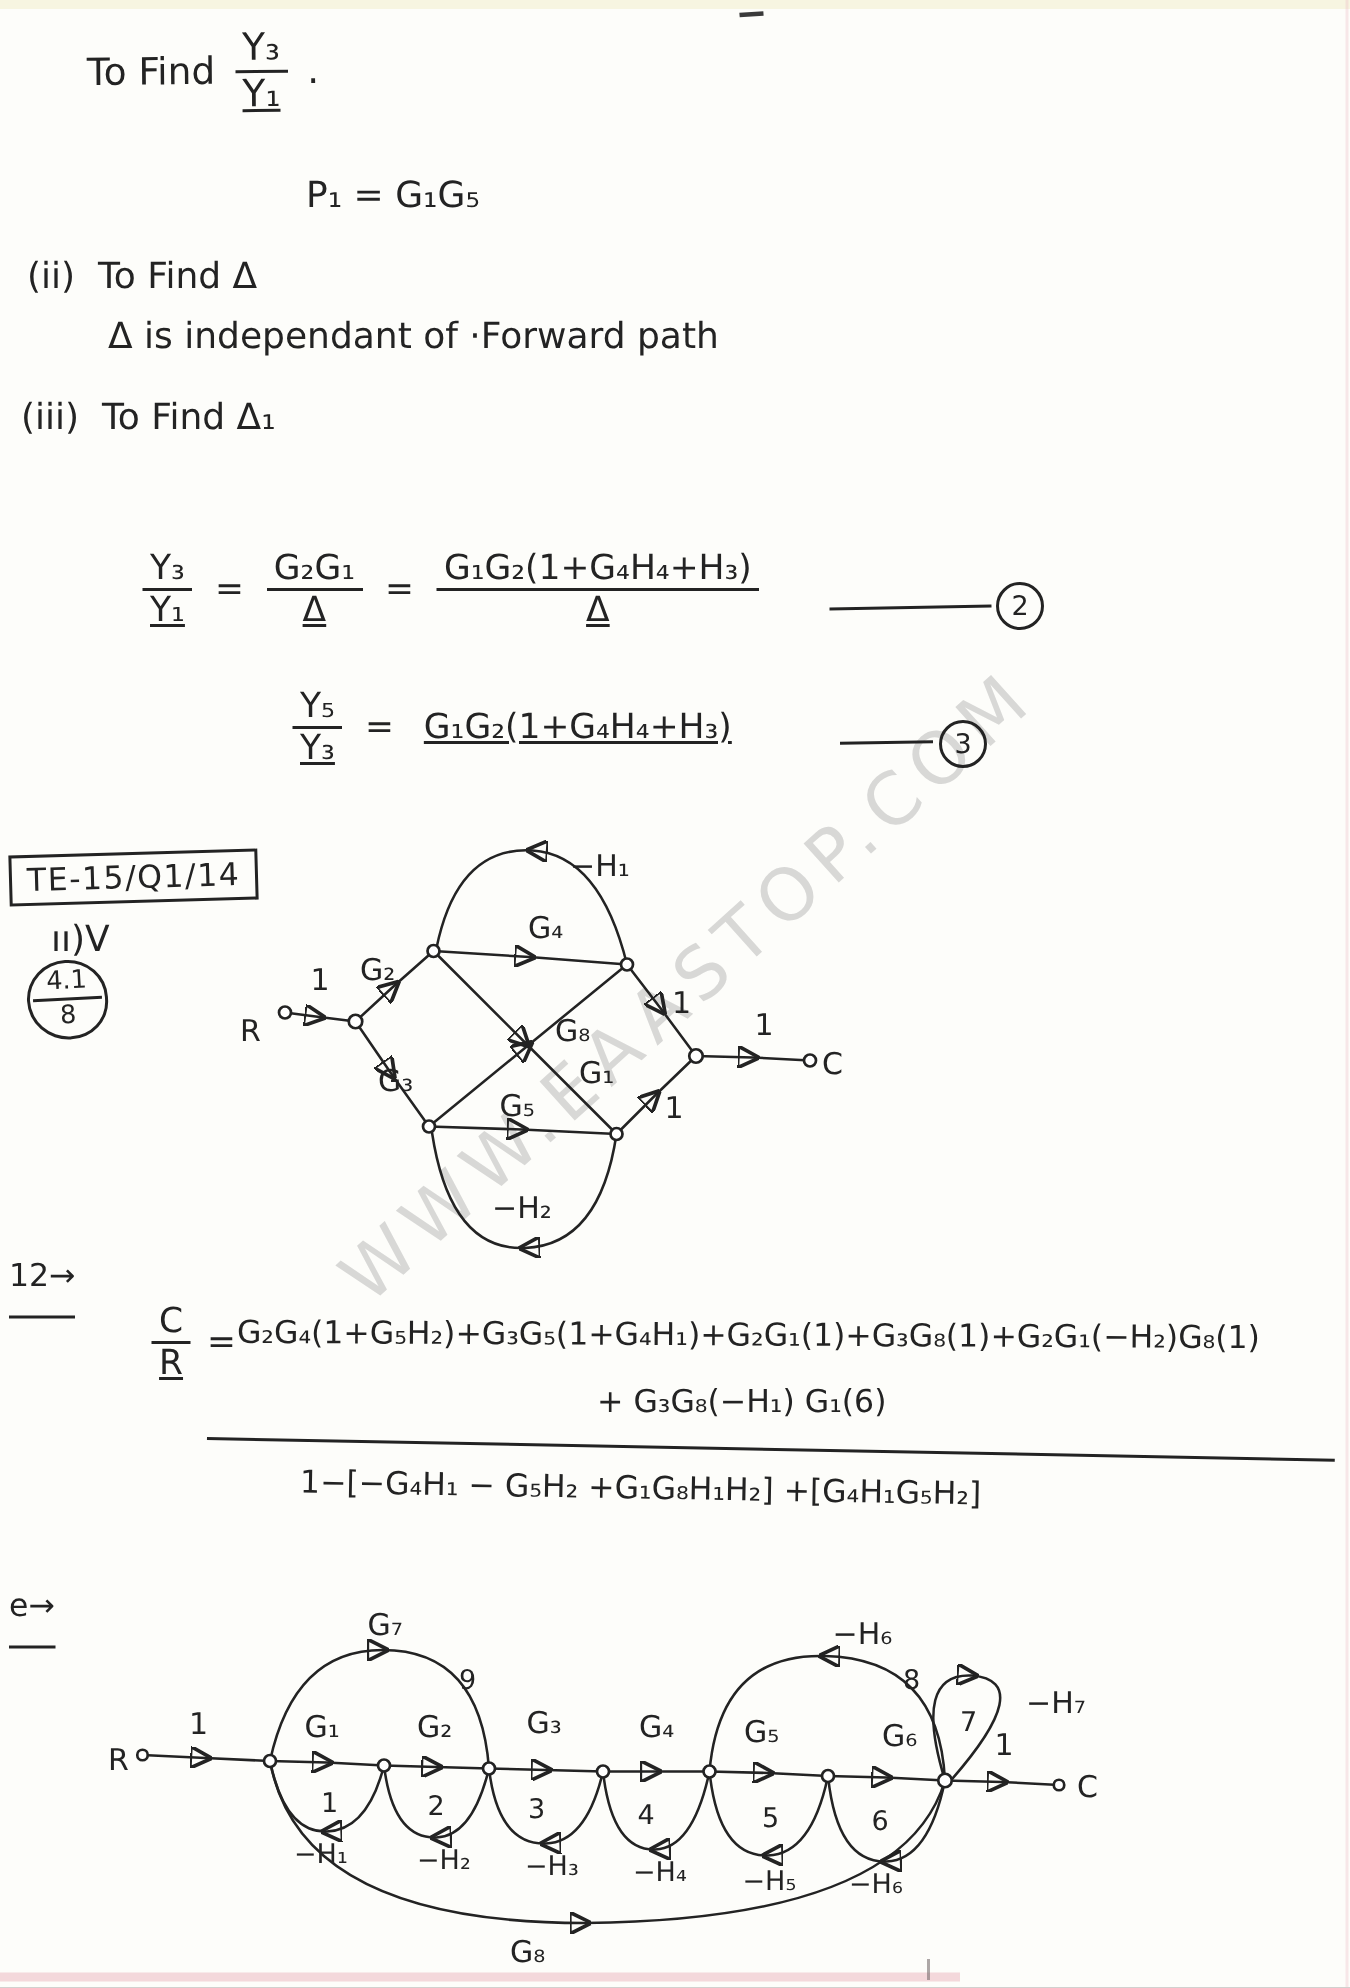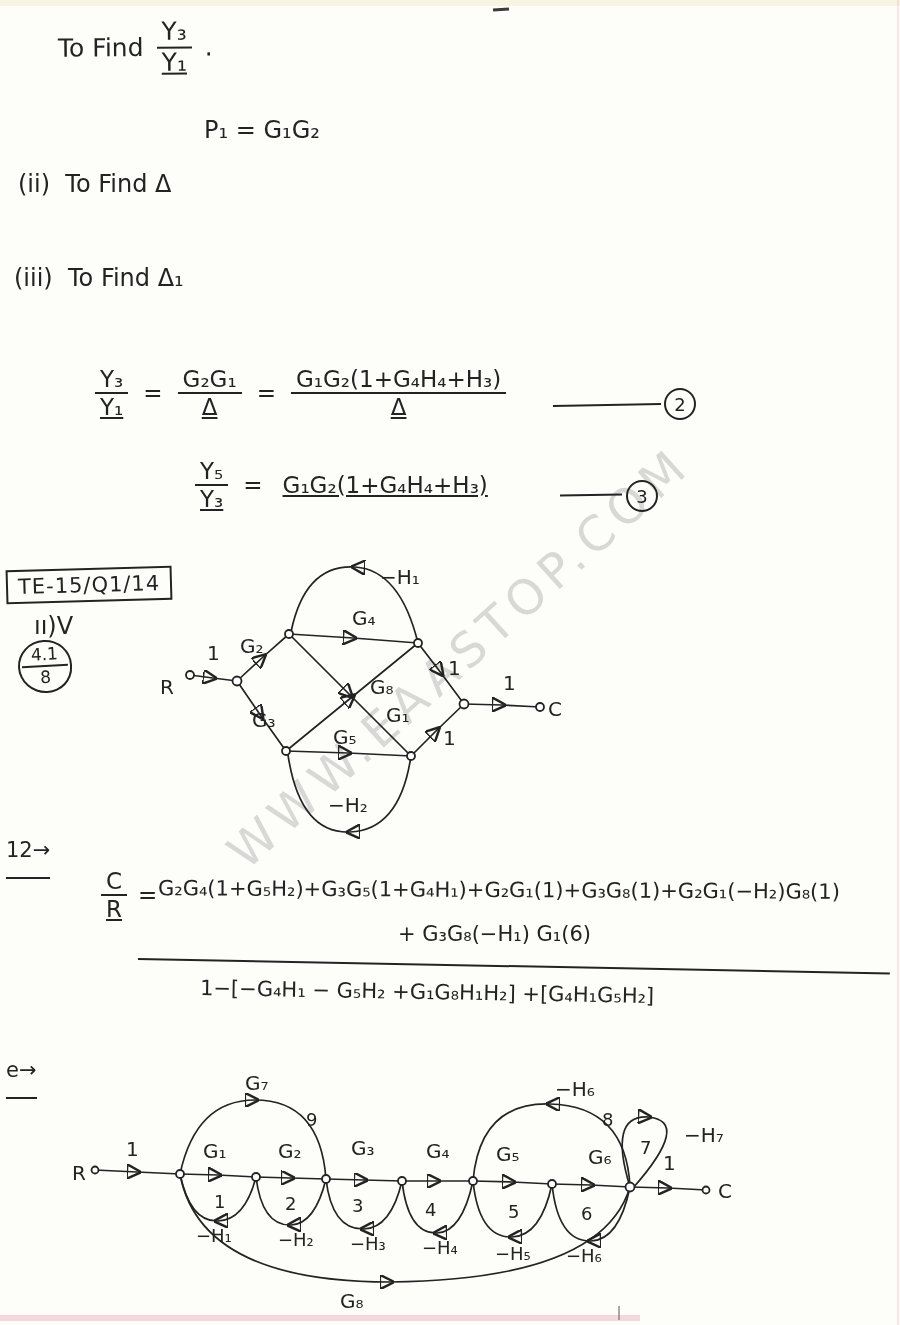--- a/index.html
+++ b/index.html
@@ -59,26 +59,27 @@
 
   <div class="abs hw" style="left:58px;top:18px;font-size:25px;transform:rotate(-.5deg);display:flex;align-items:center;gap:10px;">
     <span>To Find</span>
     <span class="frac">
       <span class="fn">Y₃</span>
       <span class="fd">Y₁</span>
     </span>
     <span>.</span>
   </div>
 
-  <div class="abs hw" style="left:204px;top:116px;font-size:24px;">P₁ = G₁G₂</div>
+  <div class="abs hw" style="left:204px;top:116px;font-size:24px;">P₁ = G₁G₅</div>
 
   <div class="abs hw" style="left:18px;top:170px;font-size:24px;">
     <span>(ii)</span>&nbsp;
     <span>To Find Δ</span>
   </div>
+  <div class="abs hw" style="left:72px;top:210px;font-size:24px;">Δ is independant of ·Forward path</div>
 
   <div class="abs hw" style="left:14px;top:264px;font-size:24px;">
     <span>(iii)</span>&nbsp;
     <span>To Find Δ₁</span>
   </div>
 
   <div class="abs hw eqrow" style="left:92px;top:366px;font-size:23px;">
     <span class="frac">
       <span class="fn">Y₃</span>
       <span class="fd">Y₁</span>

